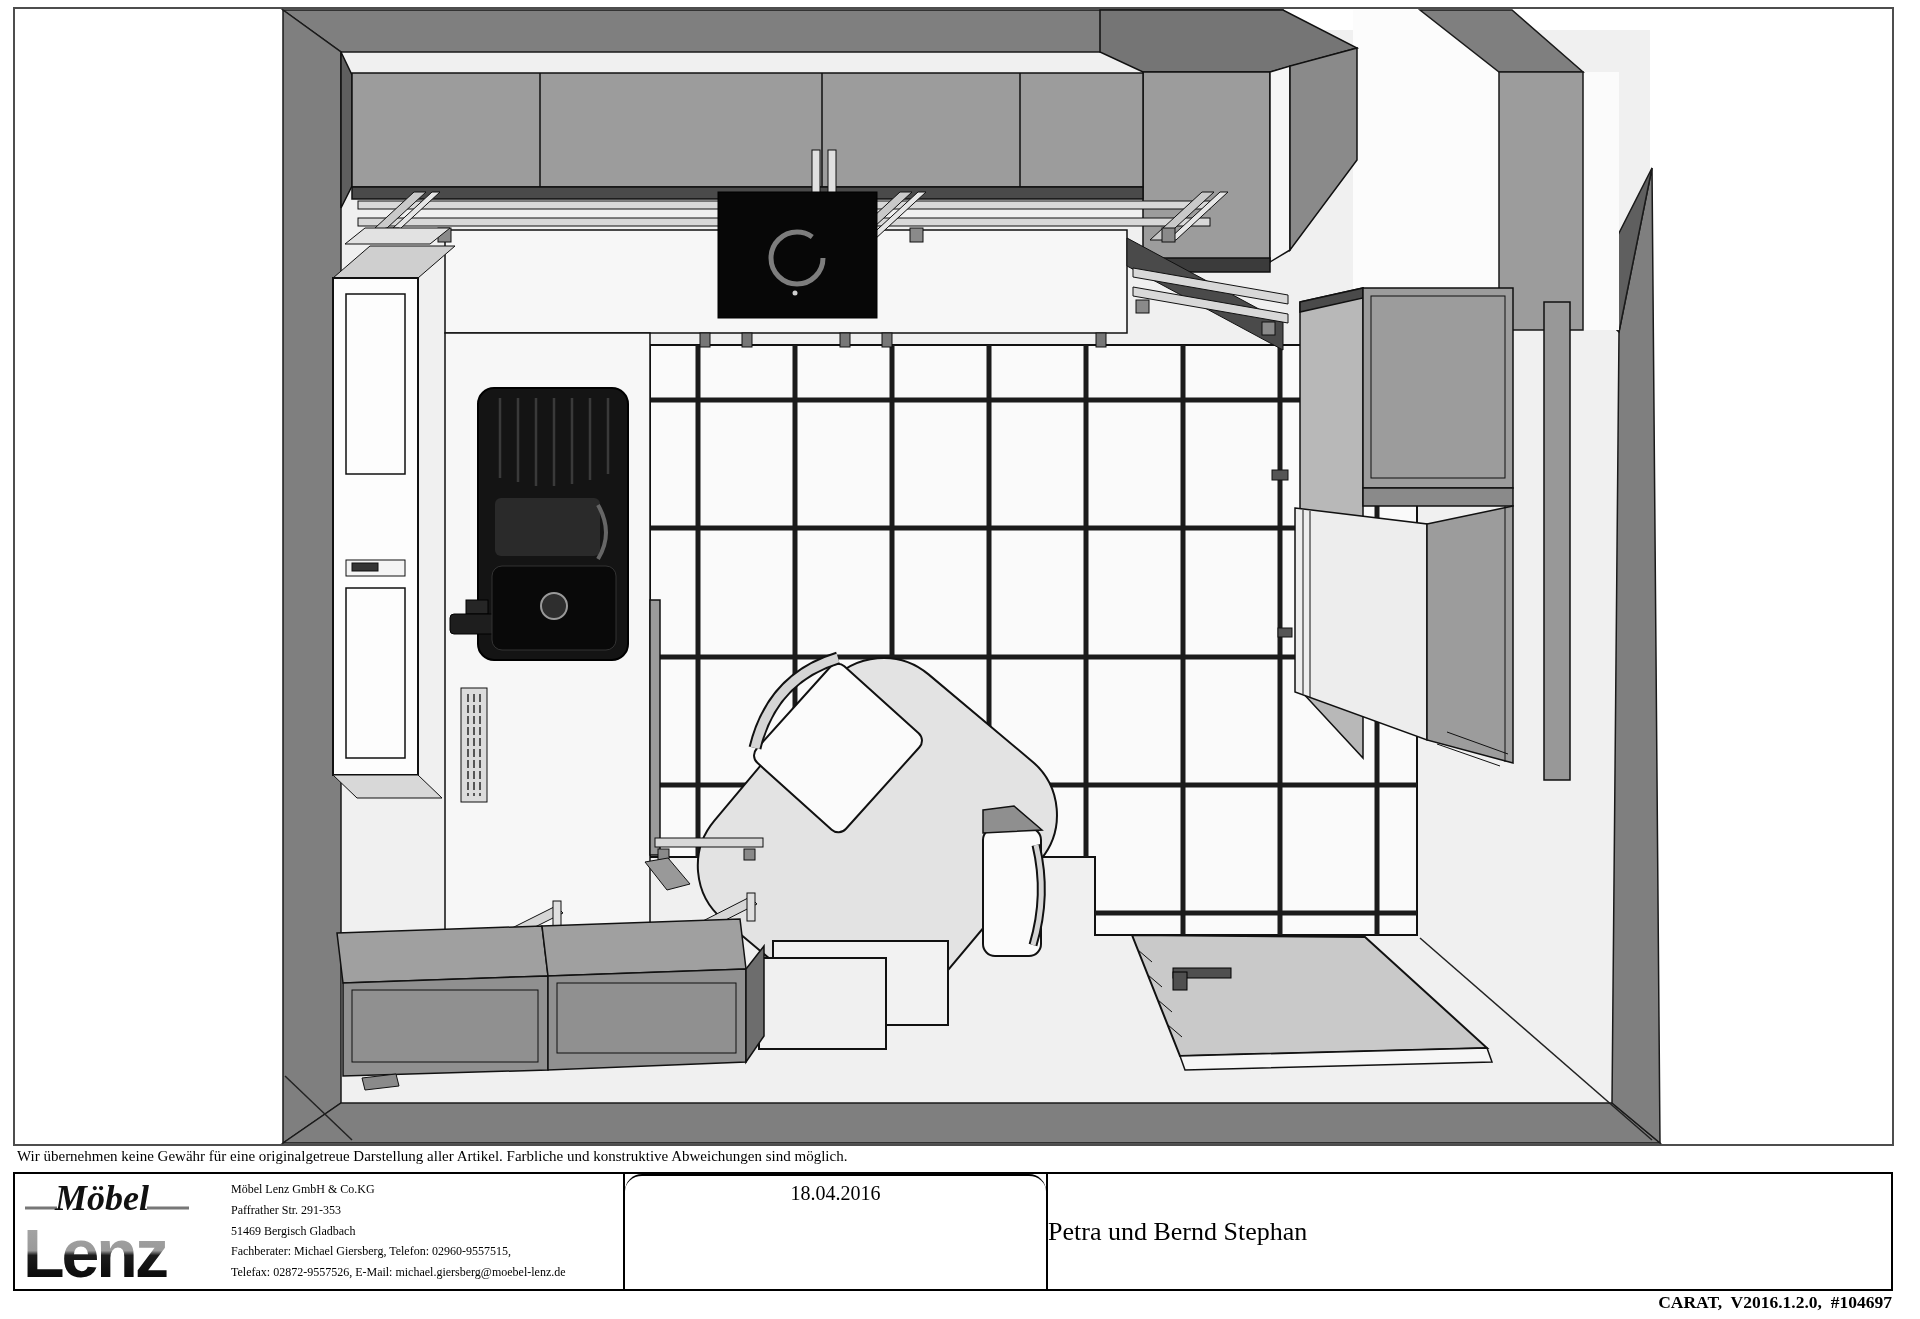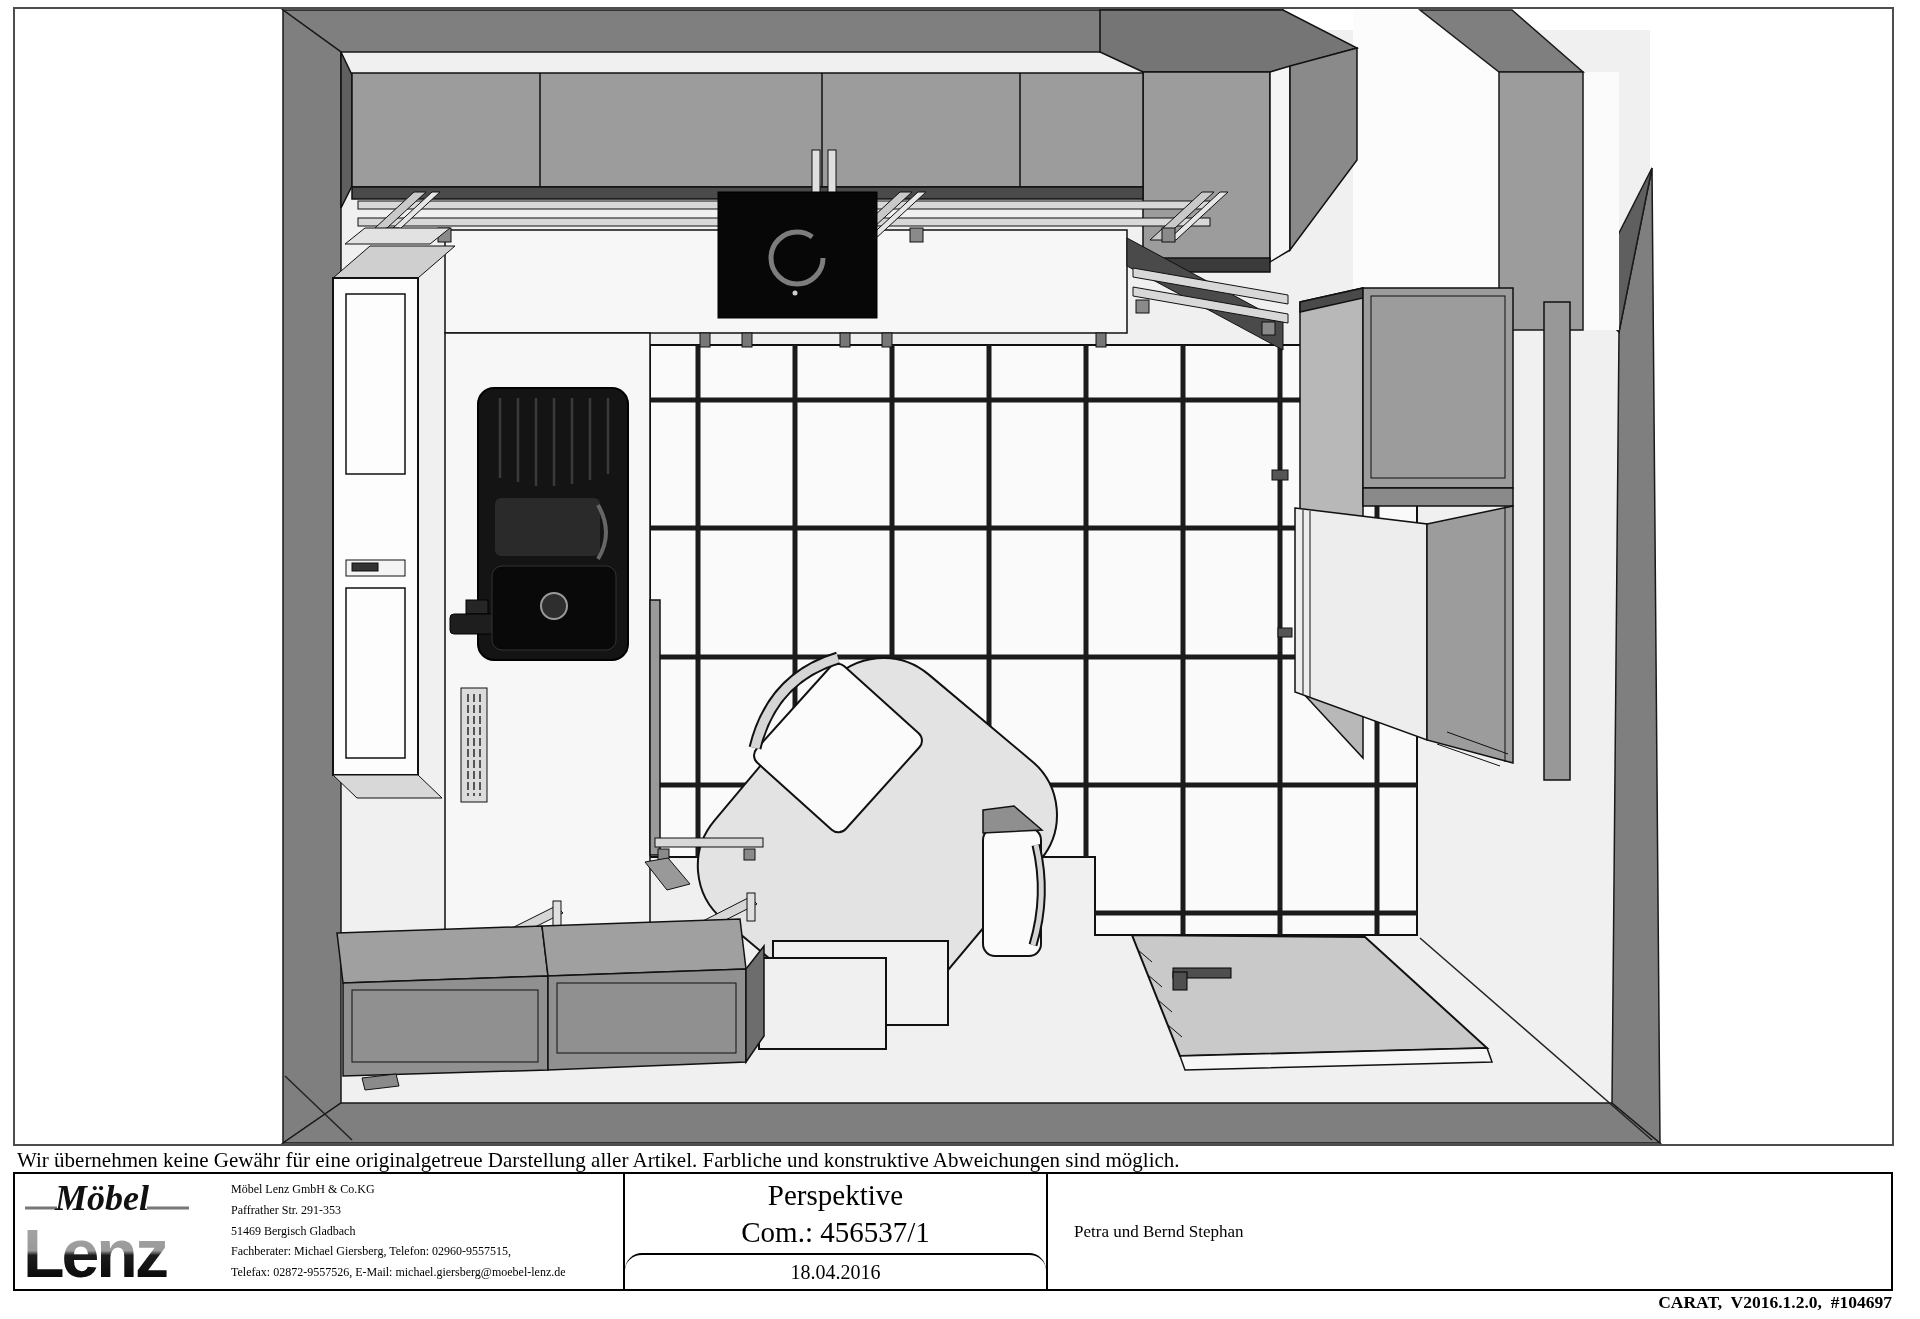--- a/index.html
+++ b/index.html
@@ -1,27 +1,27 @@
 <!DOCTYPE html>
 <html><head>
 <meta charset="utf-8">
 <style>
   html,body{margin:0;padding:0;background:#fff;}
   body{width:1920px;height:1319px;position:relative;font-family:"Liberation Serif",serif;color:#000;overflow:hidden;}
   .drawing-area{position:absolute;left:0;top:0;width:1920px;height:1150px;}
   .drawing-area svg{display:block;}
-  .disclaimer{position:absolute;left:17px;top:1148px;font-size:21px;white-space:nowrap;}
+  .disclaimer{position:absolute;left:17px;top:1148px;font-size:15px;white-space:nowrap;}
   .title-block{position:absolute;left:13px;top:1172px;width:1880px;height:119px;border:2px solid #000;box-sizing:border-box;display:flex;background:#fff;}
   .tb-left{width:608px;display:flex;box-sizing:border-box;}
   .tb-logo{width:204px;position:relative;}
   .tb-address{flex:1;padding:5px 0 0 12px;font-size:12px;line-height:20.8px;white-space:nowrap;}
   .tb-mid{width:425px;border-left:2px solid #000;border-right:2px solid #000;box-sizing:border-box;display:flex;flex-direction:column;}
   .tb-mid-top{flex:1;display:flex;flex-direction:column;align-items:center;justify-content:center;font-size:29px;line-height:37px;}
   .tb-mid-date{height:34px;border-top:2px solid #000;display:flex;align-items:center;justify-content:center;font-size:20px;border-radius:17px;}
-  .tb-right{flex:1;display:flex;align-items:center;padding-left:26px;font-size:17px;}
+  .tb-right{flex:1;display:flex;align-items:center;padding-left:0;font-size:26px;}
   .carat-note{position:absolute;top:1292px;right:28px;font-size:17.5px;white-space:pre;font-weight:bold;}
 </style>
 </head>
 <body>
 
 <div class="drawing-area">
 <svg width="1920" height="1150" viewBox="0 0 1920 1150">
   <defs>
     <clipPath id="tileClip">
       <polygon points="650,345 1417,345 1417,935 1095,935 1095,857 650,857"></polygon>
@@ -267,22 +267,18 @@
     </div>
     <div class="tb-address">
       <div>Möbel Lenz GmbH &amp; Co.KG</div>
       <div>Paffrather Str. 291-353</div>
       <div>51469 Bergisch Gladbach</div>
       <div>Fachberater: Michael Giersberg, Telefon: 02960-9557515,</div>
       <div>Telefax: 02872-9557526, E-Mail: michael.giersberg@moebel-lenz.de</div>
     </div>
   </div>
   <div class="tb-mid">
-    <div class="tb-mid-top">
-      <div>Perspektive</div>
-      <div>Com.: 456537/1</div>
-    </div>
     <div class="tb-mid-date">18.04.2016</div>
   </div>
   <div class="tb-right">Petra und Bernd Stephan</div>
 </div>
 
 <div class="carat-note">CARAT,  V2016.1.2.0,  #104697</div>
 
 </body></html>

